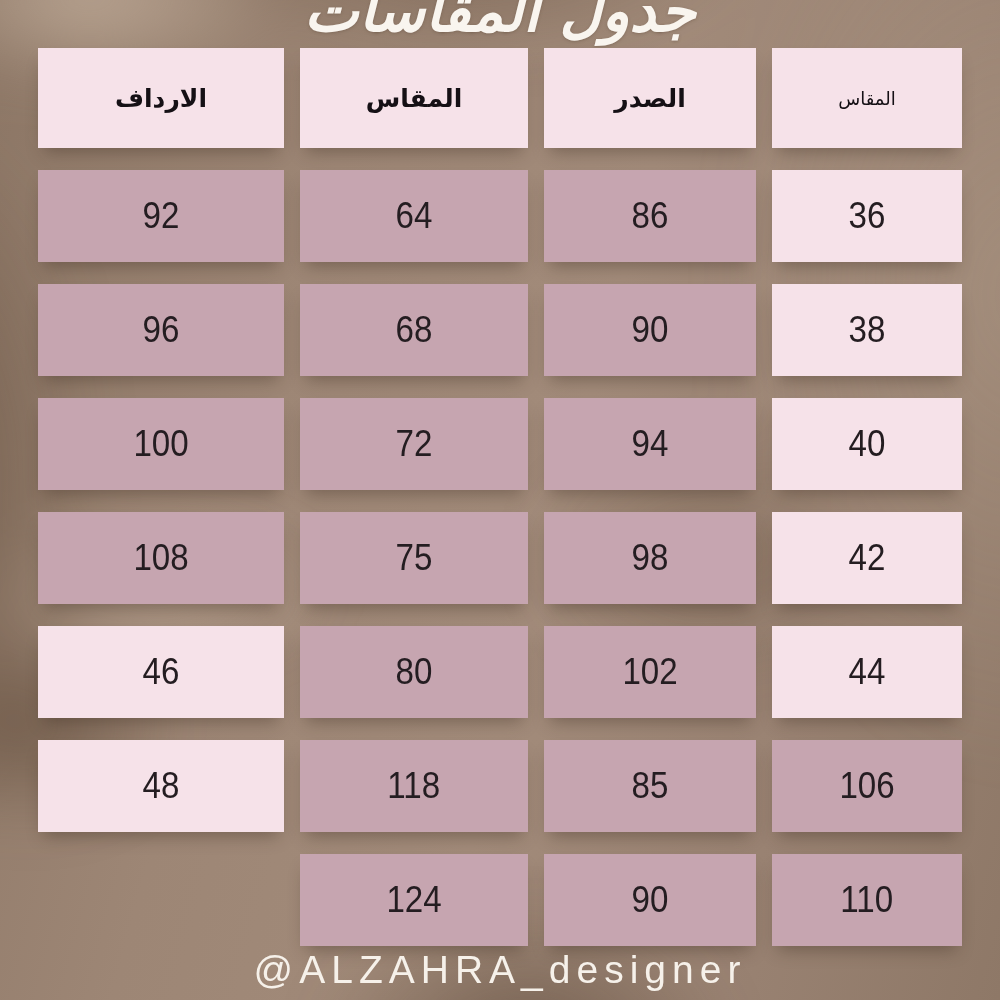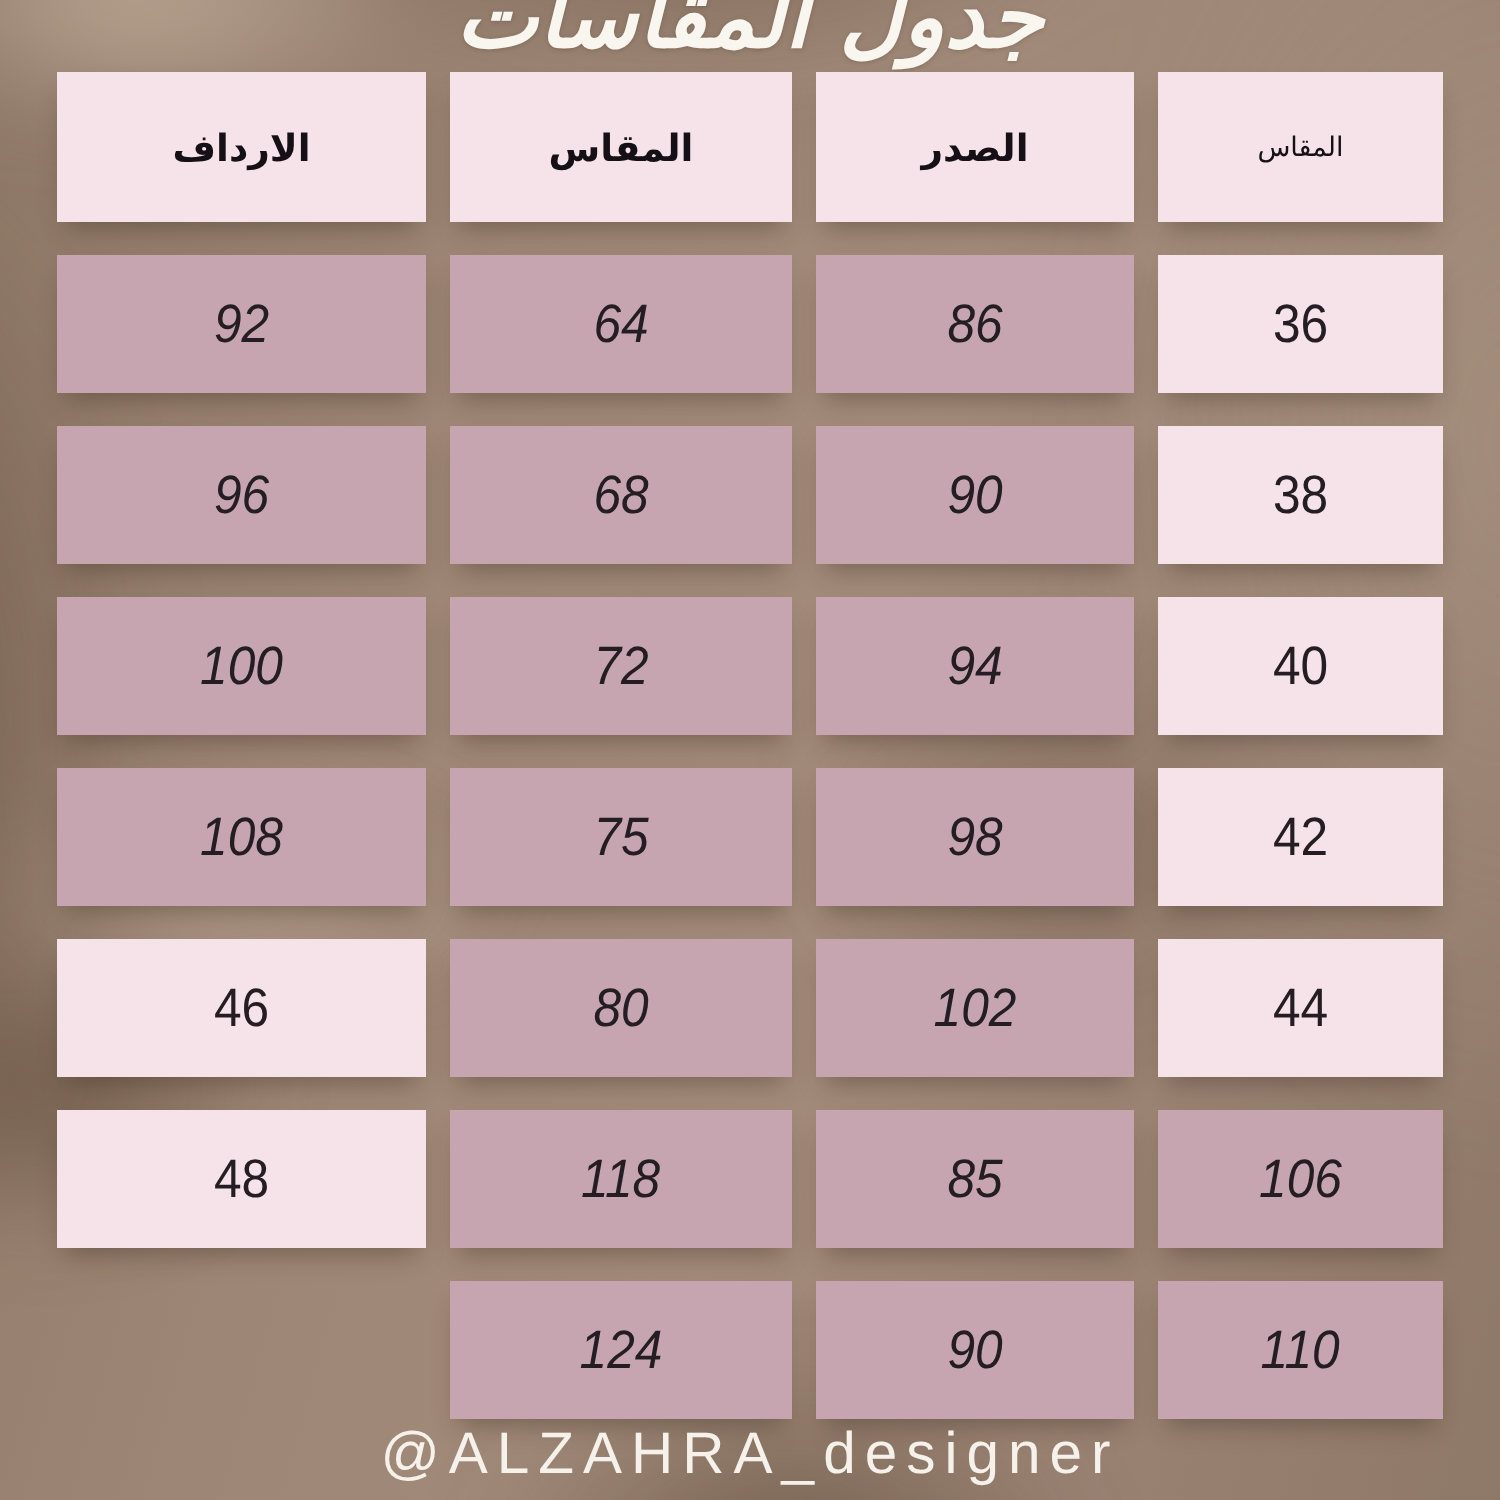--- a/index.html
+++ b/index.html
@@ -62,21 +62,21 @@
     row-gap: 22px;
     direction: rtl;
   }
   .cell {
     display: flex;
     align-items: center;
     justify-content: center;
     box-shadow: 0 10px 16px -6px rgba(52,37,26,0.38);
   }
   .cell.light { background: #f6e2e9; }
-  .cell.dark  { background: #c6a5b0; font-style: italic; }
+  .cell.dark  { background: #c6a5b0; }
   .head {
     font-weight: 700;
     font-size: 25px;
     color: #151015;
     letter-spacing: 0.5px;
   }
   .head.size-head {
     font-weight: 400;
     font-size: 18px;
   }

